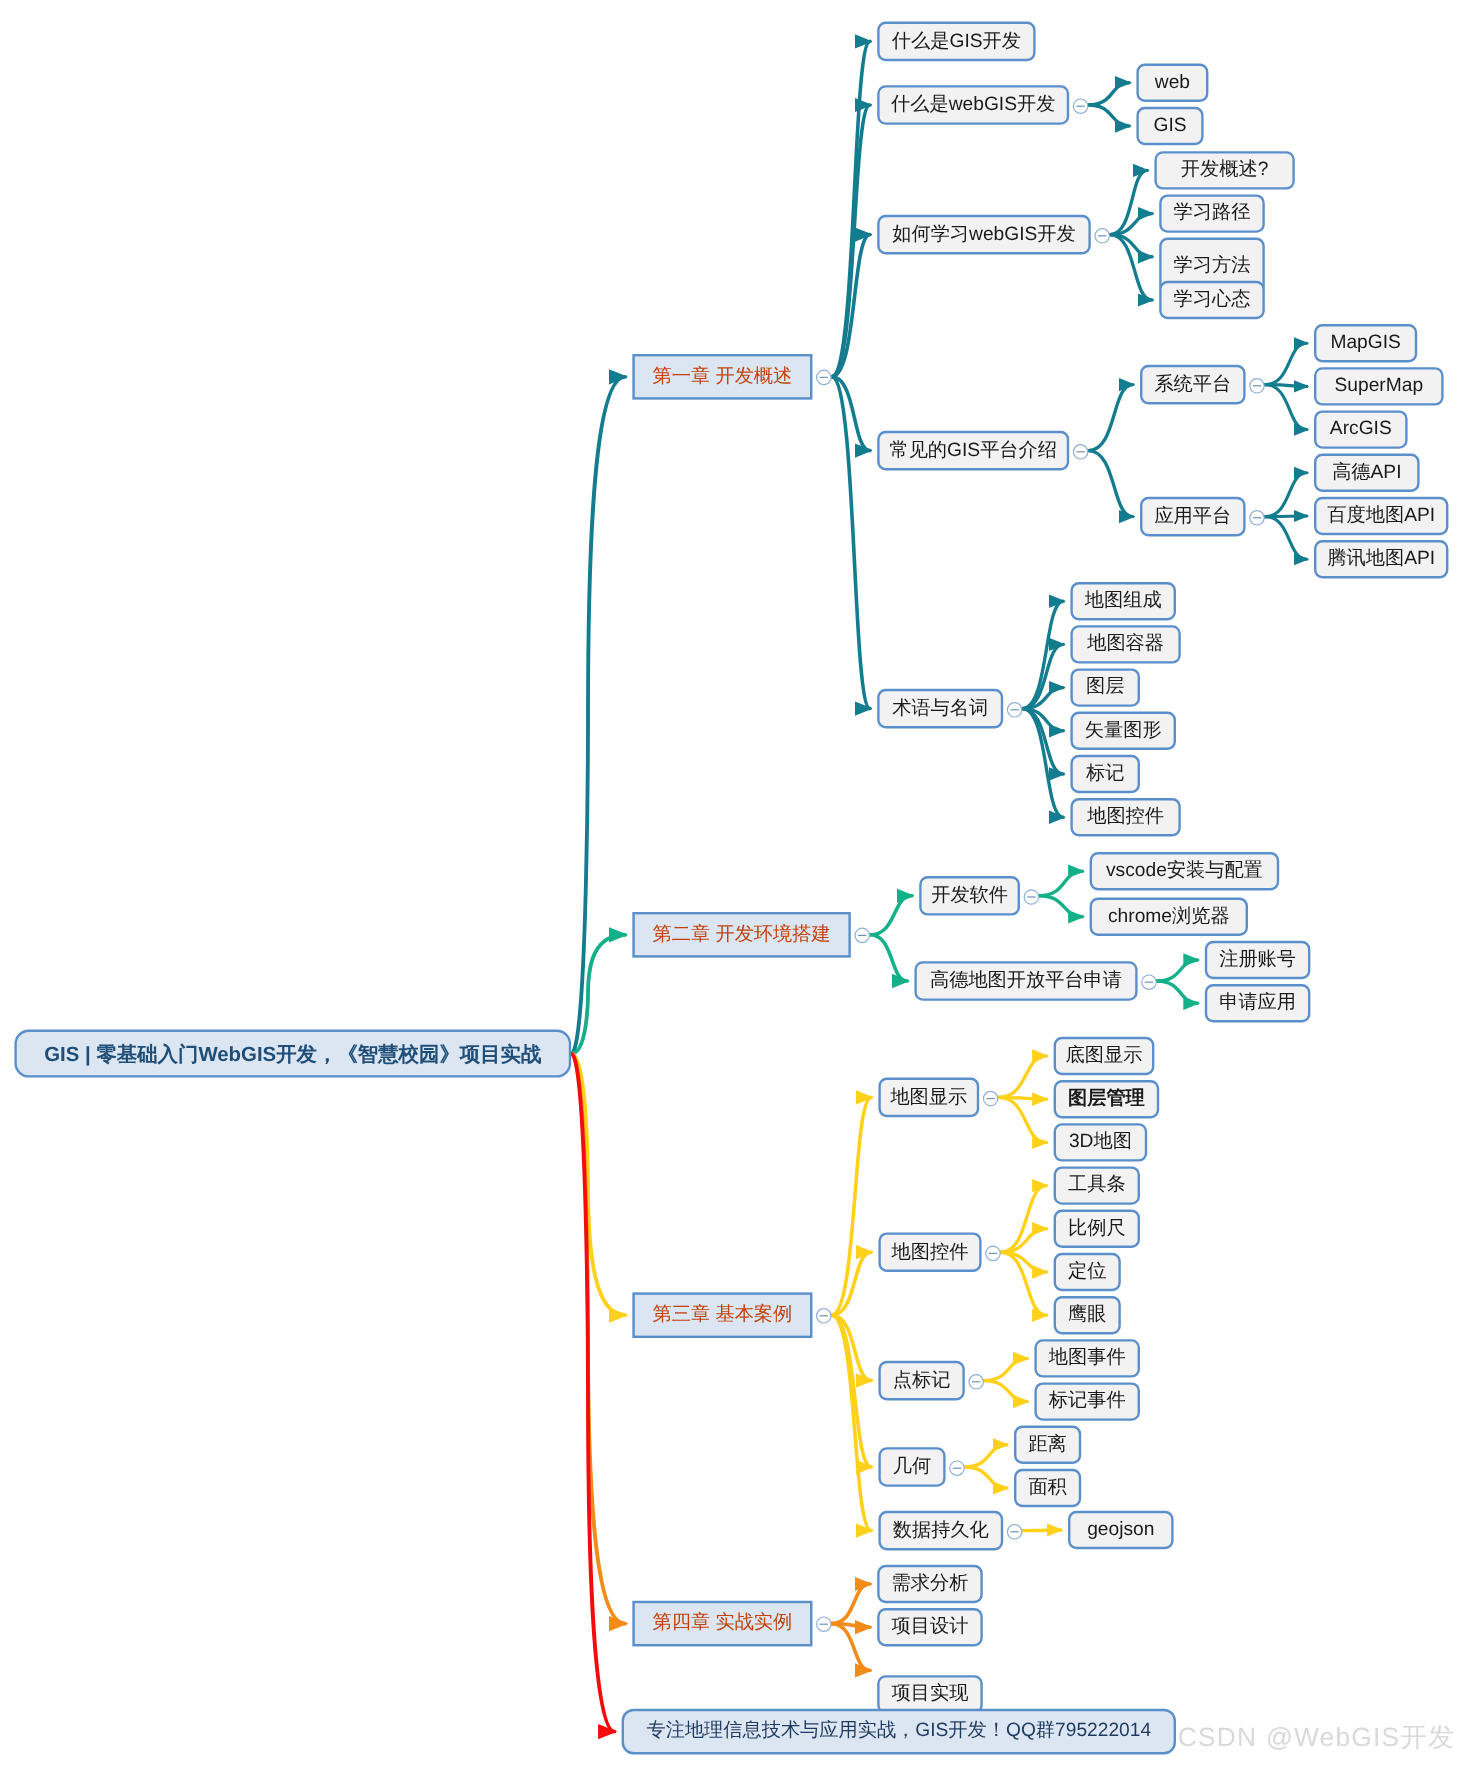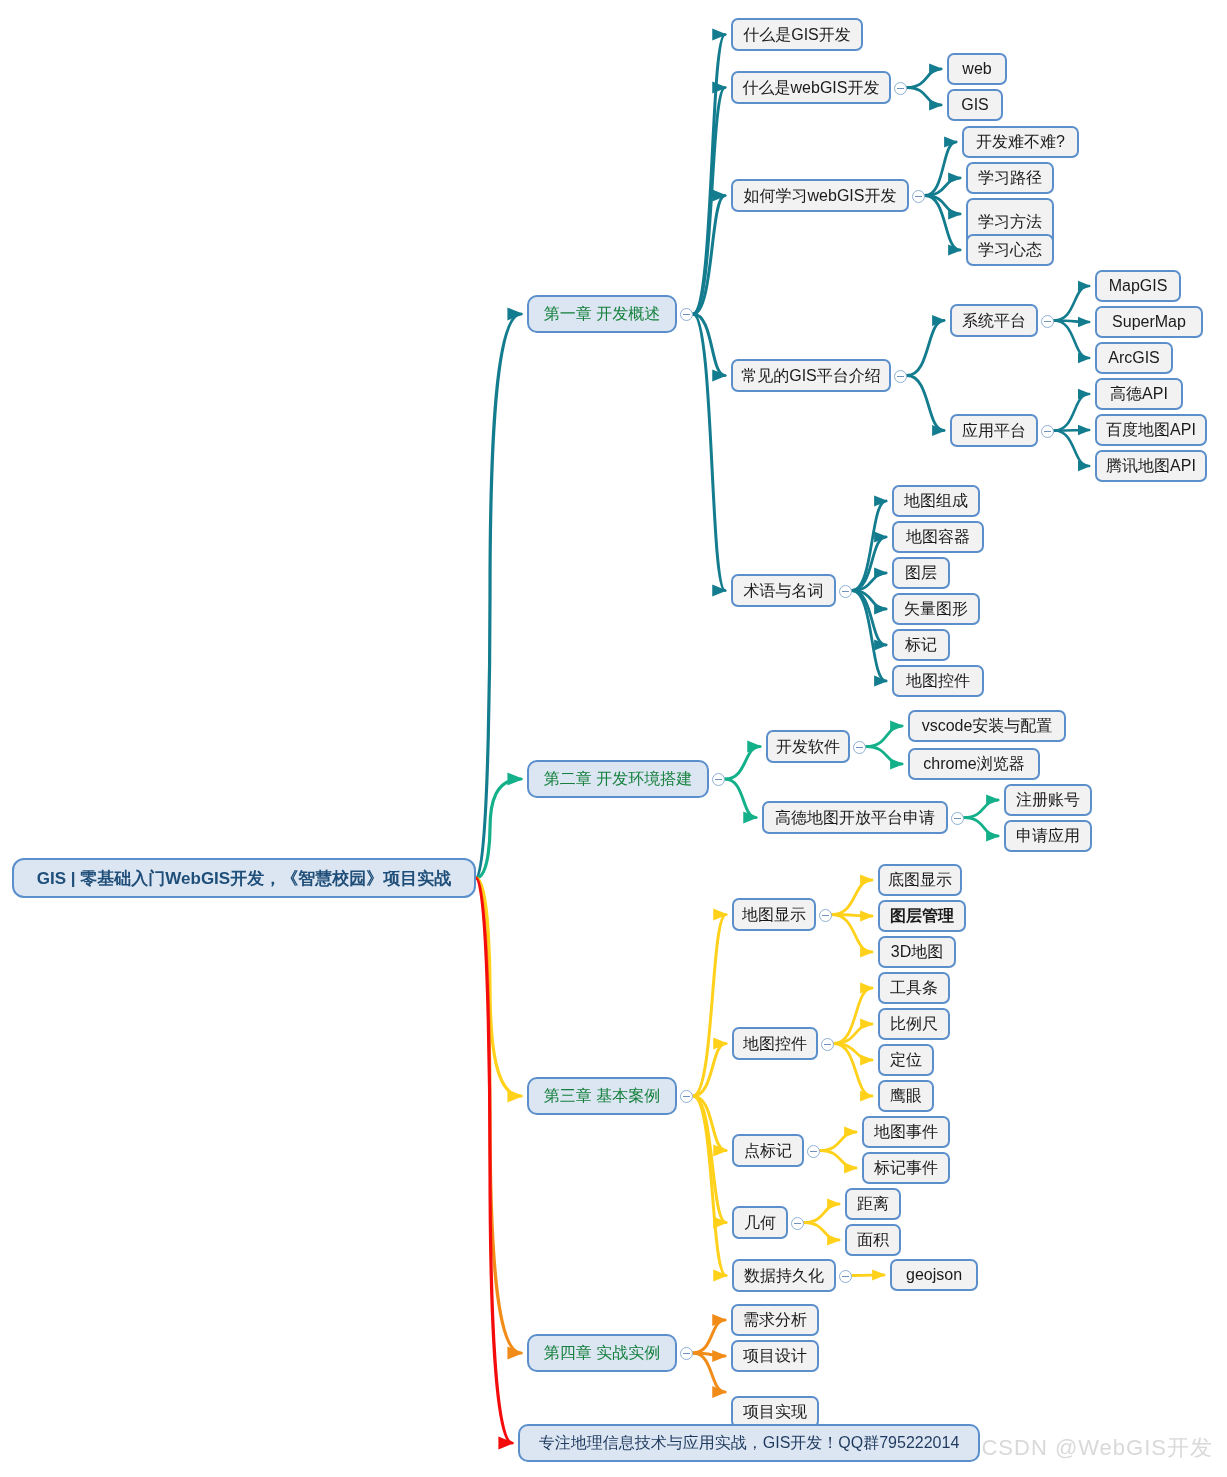--- a/index.html
+++ b/index.html
@@ -26,22 +26,22 @@
   .node.root{
     background:#dce6f2;
     border:2px solid #5b8fcb;
     border-radius:12px;
     color:#1f4e79;
     font-weight:bold;
     font-size:17px;
   }
   .node.chapter{
     background:#dce6f2;
-    border-radius:10px;
-    color:#15803d;
+    border-radius:0;
+    color:#c2410c;
     font-size:16px;
   }
   .node.footer{
     background:#dce6f2;
     border-radius:10px;
     color:#1f3a5f;
     font-size:16px;
   }
   .toggle{
     position:absolute;
@@ -318,21 +318,21 @@
         <span>web</span>
       </div>
       <div class="node" style="left: 947px; top: 89px; width: 56px; height: 32px;">
         <span>GIS</span>
       </div>
       <div class="node" style="left: 731px; top: 179px; width: 178px; height: 33px;">
         <span>如何学习webGIS开发</span>
       </div>
       <div class="toggle" style="left: 912px; top: 189.5px;"></div>
       <div class="node" style="left: 962px; top: 126px; width: 117px; height: 32px;">
-        <span>开发难不难?</span>
+        <span>开发概述?</span>
       </div>
       <div class="node" style="left: 966px; top: 162px; width: 88px; height: 32px;">
         <span>学习路径</span>
       </div>
       <div class="node" style="left: 966px; top: 198px; width: 88px; height: 48px;">
         <span>学习方法</span>
       </div>
       <div class="node" style="left: 966px; top: 234px; width: 88px; height: 32px;">
         <span>学习心态</span>
       </div>

